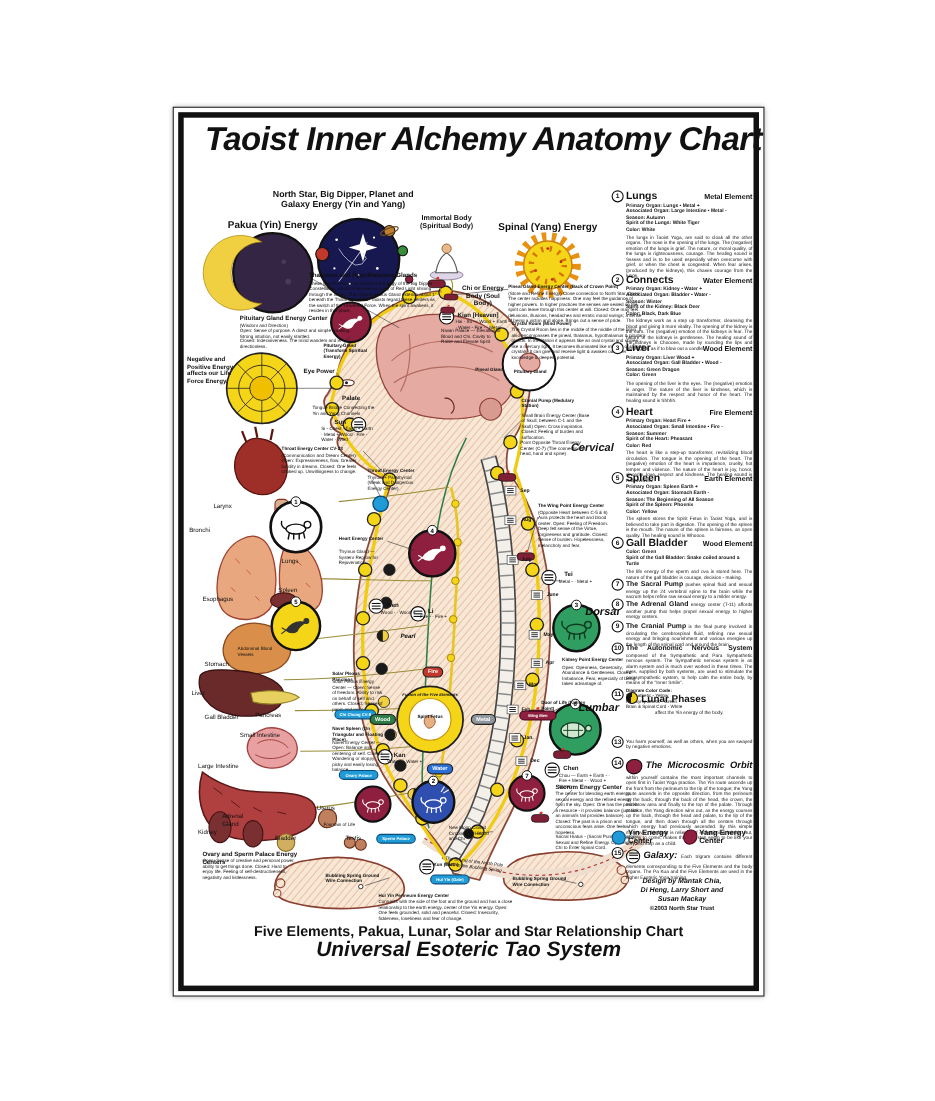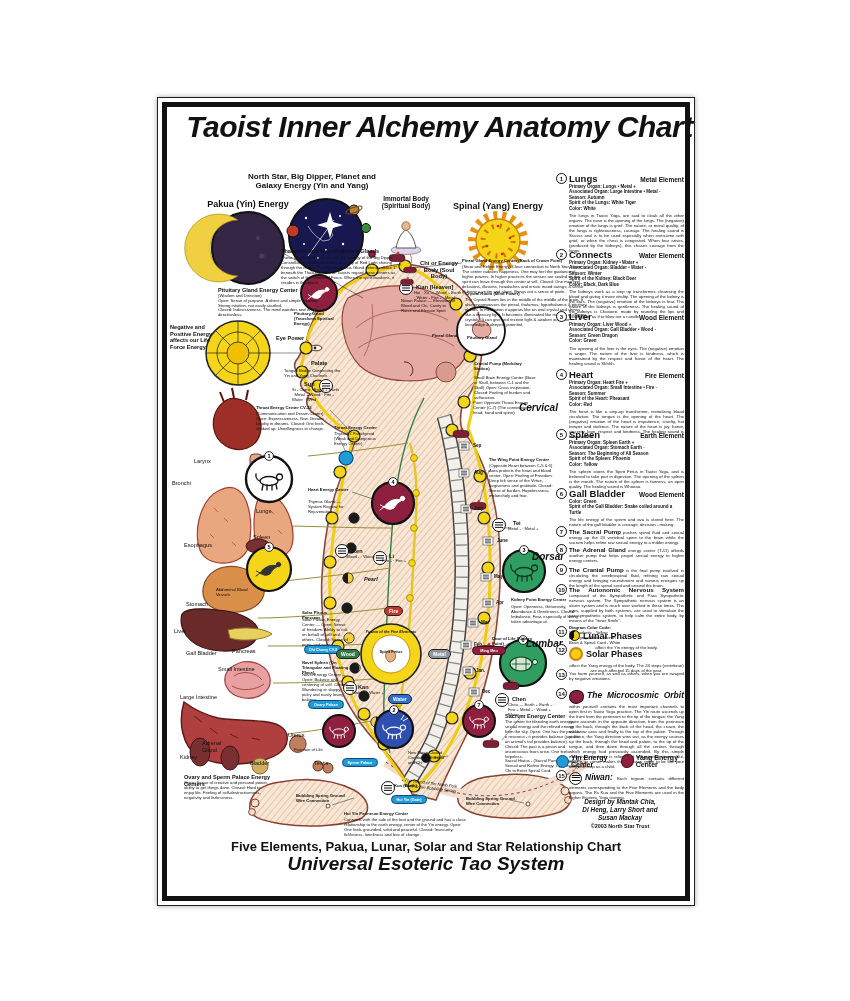--- a/index.html
+++ b/index.html
@@ -680,43 +680,36 @@
           <div class="cc"><span class="ccb">Diagram Color Code:</span><div>Sympathetic - Yellow</div><div>Parasympathetic - Green</div><div>Brain &amp; Spinal Cord - White</div></div>
         </div>
       </div>
       <div class="sec" style="top: 528px; position: absolute;">
         <span class="num">11</span>
         <div class="scontent">
           <div><span class="micon"></span><span class="bighead">Lunar Phases</span></div>
           <div class="ccbody">affect the Yin energy of the body.</div>
         </div>
       </div>
-      <div class="sec" style="top: 546px; position: absolute;">
-        <span class="num">12</span>
-        <div class="scontent">
-          <div><span class="sicon"></span><span class="bighead">Solar Phases</span></div>
-          <div class="ccbody">affect the Yang energy of the body. The 24 steps (vertebrae) are each affected 15 days of the year.</div>
-        </div>
-      </div>
       <div class="sec" style="top: 571px; position: absolute;">
         <span class="num">13</span>
         <div class="scontent">
           <div class="sbody">You harm yourself, as well as others, when you are swayed by negative emotions.</div>
         </div>
       </div>
       <div class="sec" style="top: 590px; position: absolute;">
         <span class="num">14</span>
         <div class="scontent">
           <div class="sbody"><span class="orbicon"></span><span class="bigit">The Microcosmic Orbit</span> <span>within yourself contains the most important channels to open first in Taoist Yoga practice. The Yin route ascends up the front from the perineum to the tip of the tongue; the Yang route ascends in the opposite direction, from the perineum up the back, through the back of the head, the crown, the mid-brow area and finally to the top of the palate. Through practice, the Yang direction wins out, as the energy courses up the back, through the head and palate, to the tip of the tongue, and then down through all the centers through which energy had previously ascended. By this simple maneuver, the body is relieved of self-gripping strains. But, what is to come, makes this first step seem to be like your very first step as a child.</span></div>
         </div>
       </div>
       <div class="sec" style="top: 672px; position: absolute;">
         <span class="num">15</span>
         <div class="scontent">
-          <div class="sbody"><span class="pkicon"><i></i><i></i><i></i></span><span class="bigit">Niwan:</span> <span>Each trigram contains different elements corresponding to the Five Elements and the body organs. The Pa Kua and the Five Elements are used in the higher Esoteric Yoga training.</span></div>
+          <div class="sbody"><span class="pkicon"><i></i><i></i><i></i></span><span class="bigit">Galaxy:</span> <span>Each trigram contains different elements corresponding to the Five Elements and the body organs. The Pa Kua and the Five Elements are used in the higher Esoteric Yoga training.</span></div>
         </div>
       </div>
     </div>
 
   <div class="legend">
     <div class="leg-item">
       <span class="leg-y"></span>
       <span>Yin Energy Center</span>
     </div>
     <div class="leg-item">

